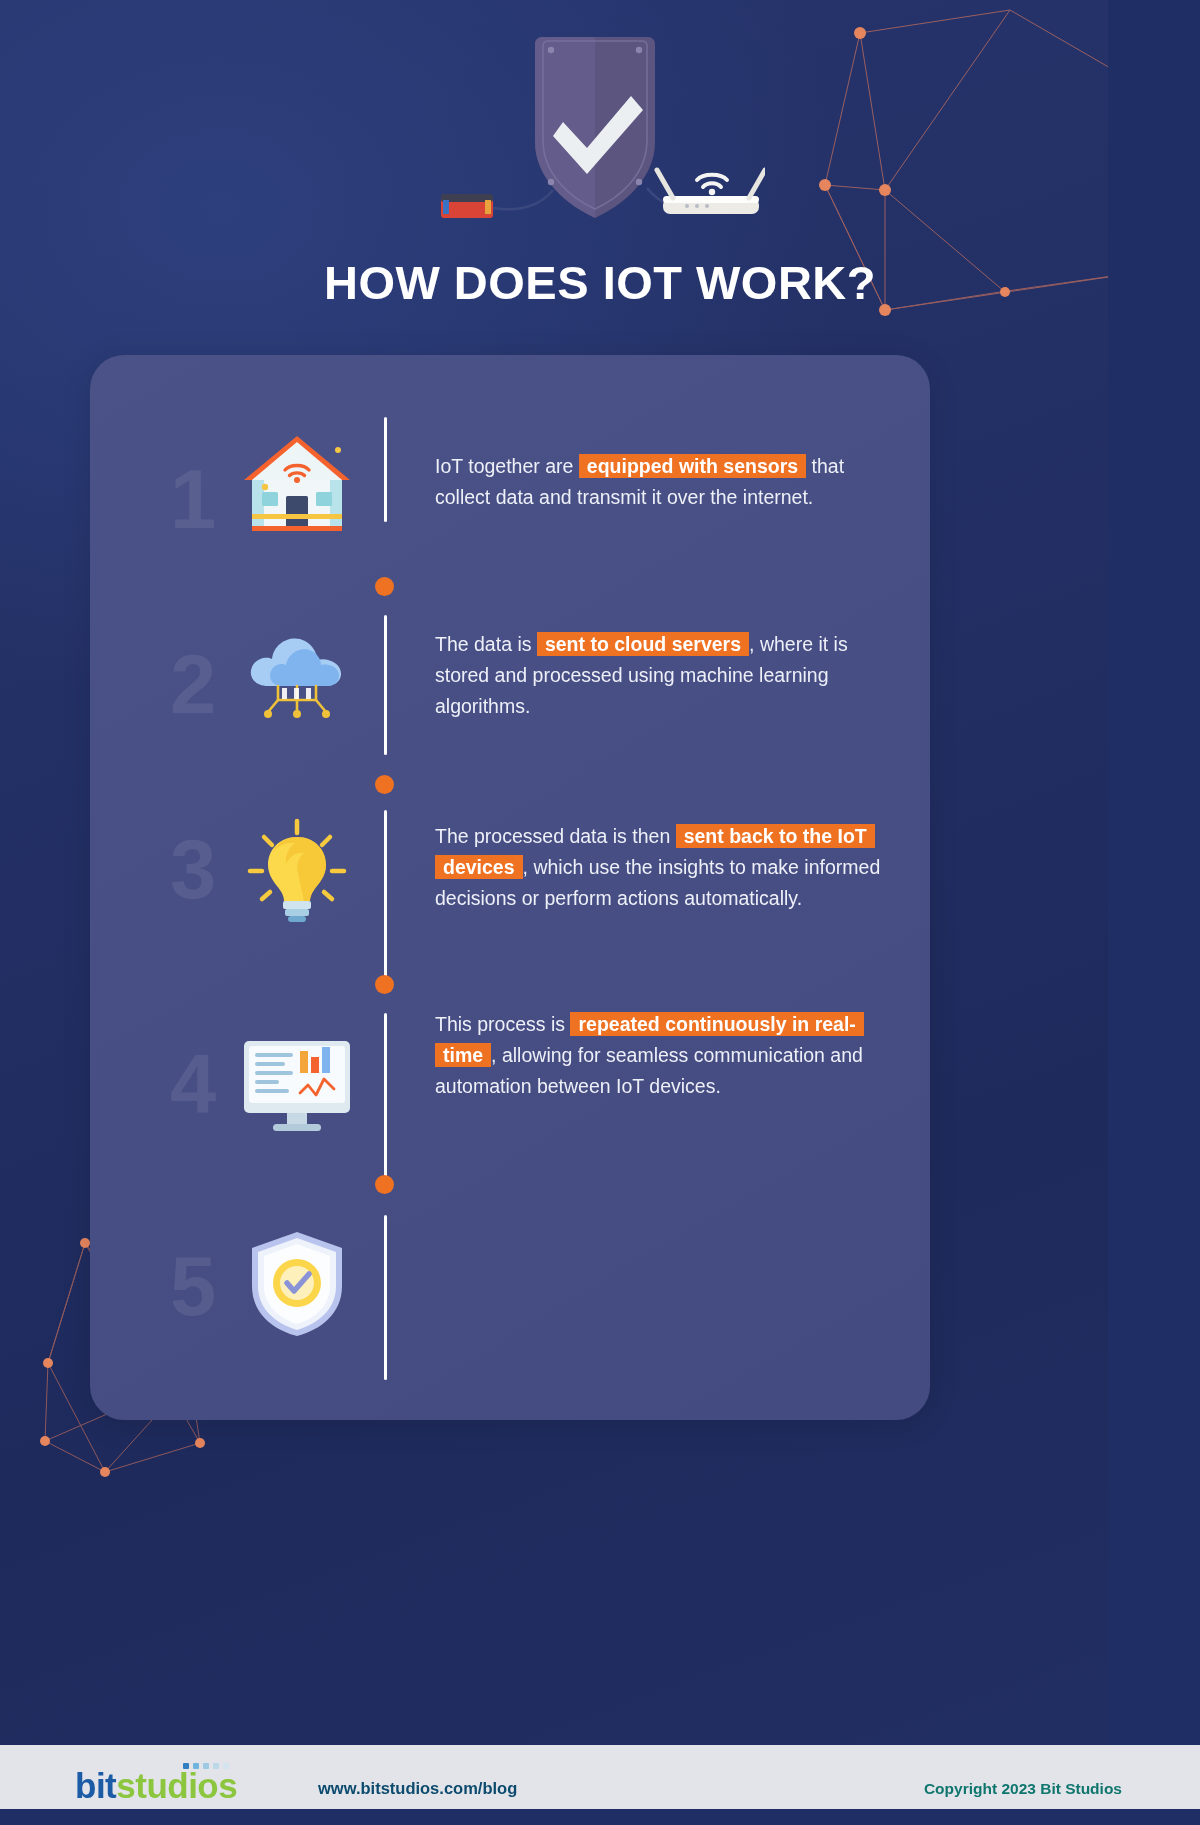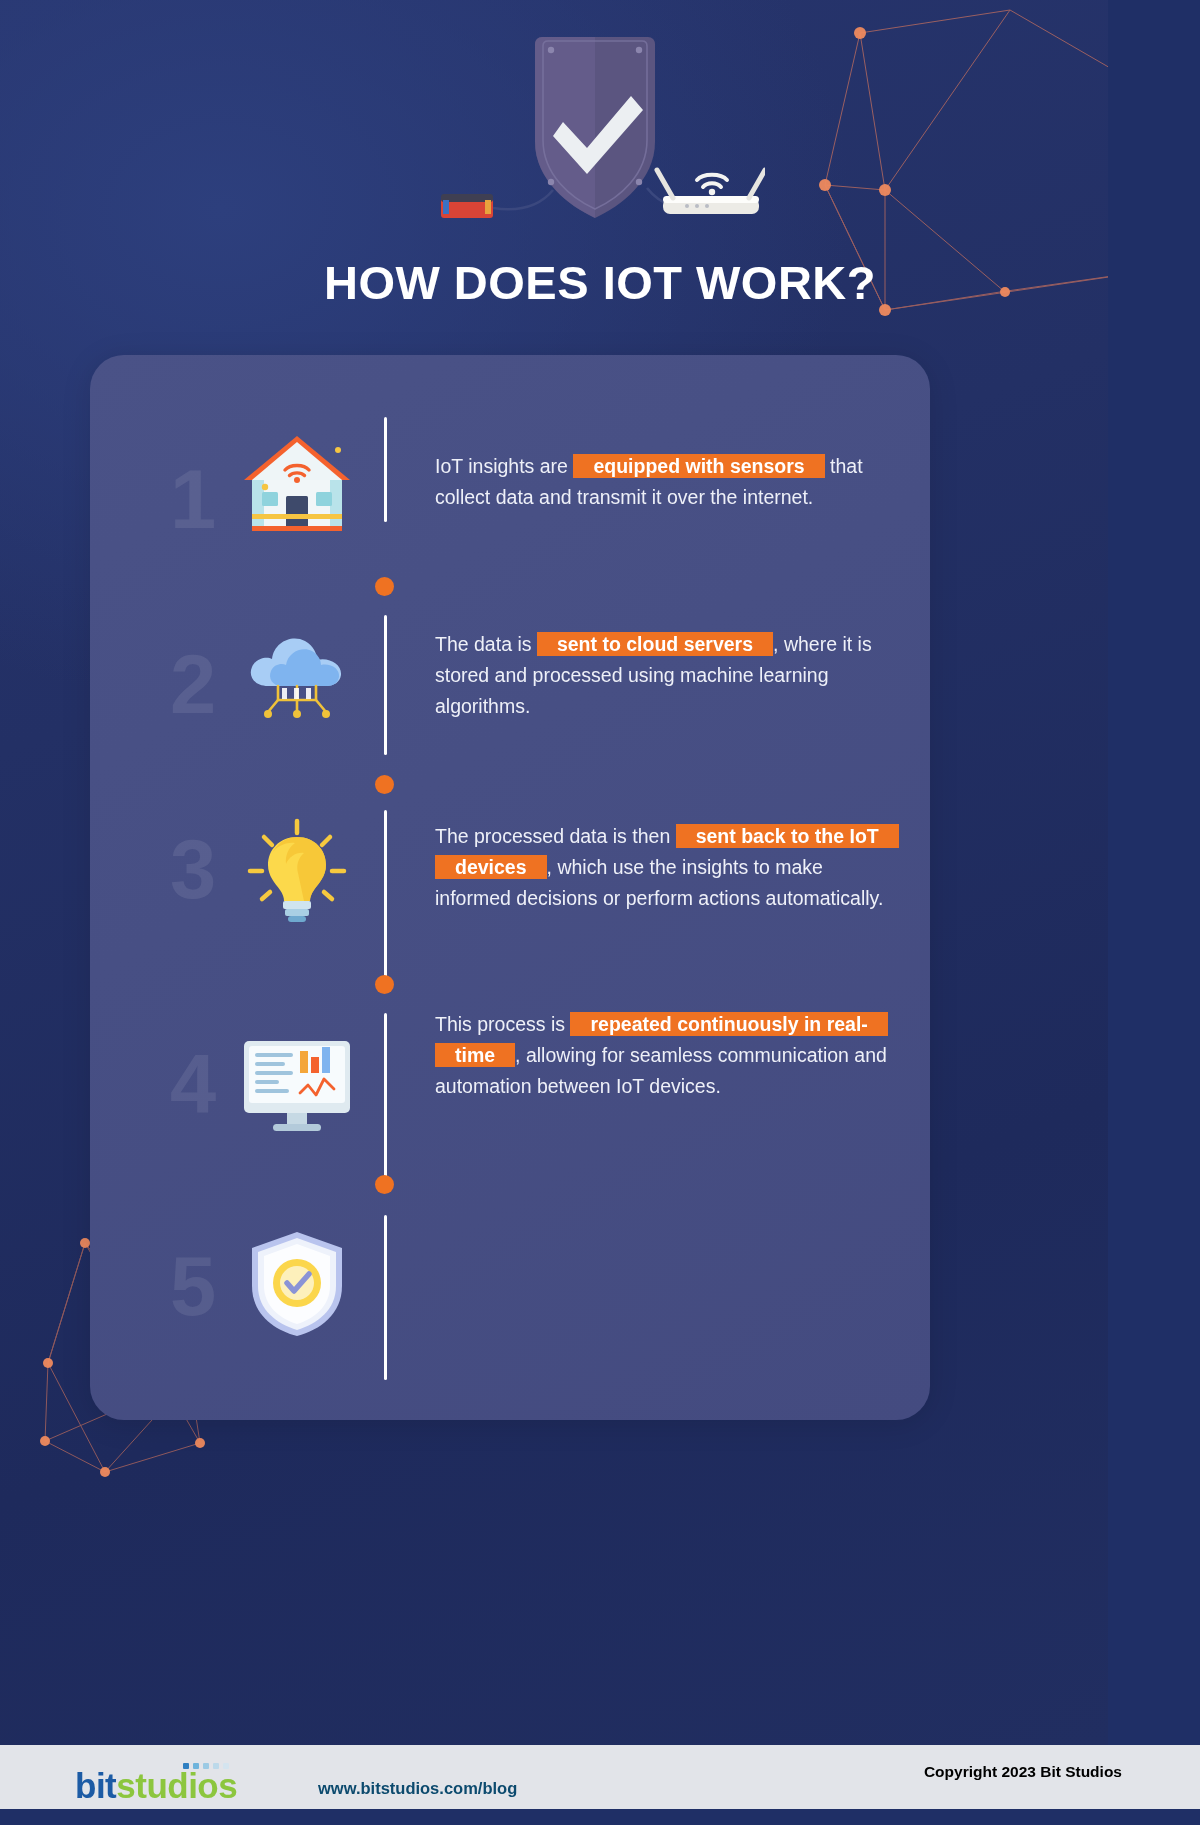--- a/index.html
+++ b/index.html
@@ -123,21 +123,21 @@
     width: 455px;
     color: #eef0f8;
     font-size: 19.5px;
     line-height: 31px;
   }
 
   .hl {
     background: #ef7222;
     color: #ffffff;
     font-weight: bold;
-    padding: 1px 20px;
+    padding: 1px 8px;
     box-decoration-break: clone;
     -webkit-box-decoration-break: clone;
   }
 
   
   .footer {
     position: absolute;
     left: 0;
     top: 1745px;
     width: 1200px;
@@ -180,24 +180,24 @@
     top: 34px;
     font-size: 16.5px;
     font-weight: bold;
     color: #0c4a6e;
     text-decoration: none;
   }
 
   .footer-copy {
     position: absolute;
     right: 78px;
-    top: 18px;
+    top: 35px;
     font-size: 15.5px;
     font-weight: bold;
-    color: #000000;
+    color: #0f766e;
   }
 </style>
 </head>
 <body>
 
 <div class="poster">
 
   <svg class="net-svg" viewBox="0 0 1200 1745">
     <g stroke="#d9775c" stroke-width="1" fill="none" opacity="0.65">
       <path d="M860 33 L1010 10 L1200 120 L1190 265 L1000 292 L885 310 L825 185 L860 33 Z"></path>
@@ -297,21 +297,21 @@
       <rect x="51" y="69" width="16" height="31" fill="#5a6party" opacity="0"></rect>
       <rect x="24" y="62" width="16" height="14" rx="1.5" fill="#8fd3dd"></rect>
       <rect x="78" y="62" width="16" height="14" rx="1.5" fill="#8fd3dd"></rect>
       <rect x="14" y="84" width="90" height="5" fill="#f6c542"></rect>
       <rect x="14" y="96" width="90" height="5" fill="#f4622e"></rect>
       <circle cx="27" cy="57" r="3.2" fill="#f6c542"></circle>
       <circle cx="100" cy="20" r="3" fill="#f6c542"></circle>
     </svg></div>
         <div class="step-rule" style="top: 62px; height: 105px;"></div>
         <div class="step-dot" style="top: 222px;"></div>
-        <p class="step-text" style="top: 96px;"><span>IoT insights are </span><span class="hl">equipped with sensors</span><span> that collect data and transmit it over the internet.</span></p>
+        <p class="step-text" style="top: 96px;"><span>IoT together are </span><span class="hl">equipped with sensors</span><span> that collect data and transmit it over the internet.</span></p>
         <div class="step-num" style="top: 288px;">2</div>
         <div class="step-icon" style="top: 265px;"><svg viewBox="0 0 118 112" width="118" height="112">
       <path d="M30 66 C 16 66, 10 56, 14 47 C 18 38, 29 36, 34 39 C 36 22, 54 14, 67 21 C 76 26, 79 34, 79 40 C 92 37, 104 45, 103 55 C 102 62, 96 66, 88 66 Z" fill="#a8cdf5"></path>
       <path d="M44 66 C 34 66, 30 58, 33 51 C 36 44, 44 43, 48 45 C 50 32, 64 26, 74 31 C 81 35, 83 41, 83 45 C 93 43, 102 49, 101 57 C 100 63, 95 66, 89 66 Z" fill="#7fb4ef"></path>
       <g stroke="#f0c23a" stroke-width="2.6" fill="none" stroke-linecap="round">
         <path d="M40 66 L40 80 L78 80 L78 66"></path>
         <path d="M59 66 L59 92"></path>
         <path d="M40 80 L30 92"></path>
         <path d="M78 80 L88 92"></path>
       </g>

